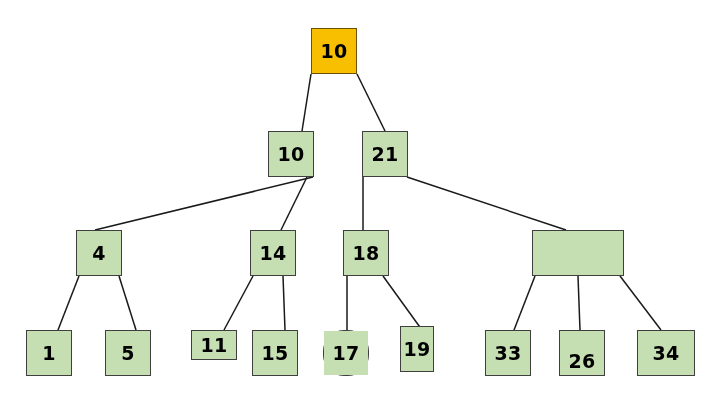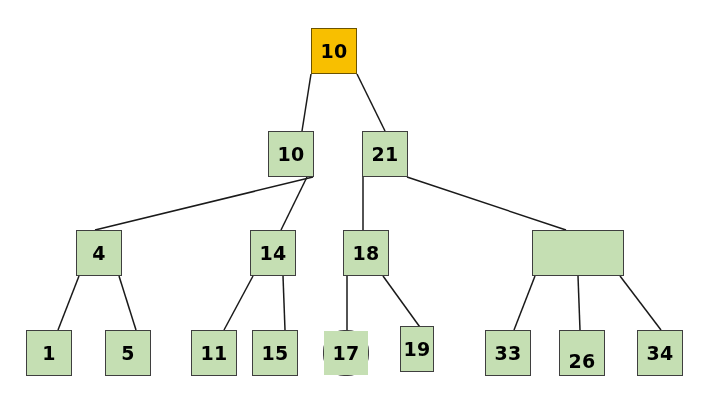--- a/index.html
+++ b/index.html
@@ -93,35 +93,35 @@
         <div class="node-cell" style="flex: 1 1 0px;">18</div>
       </div>
       <div class="tree-node" style="left: 532px; top: 230px; width: 92px; height: 46px;">
       </div>
       <div class="tree-node" style="left: 26px; top: 330px; width: 46px; height: 46px;">
         <div class="node-cell" style="flex: 1 1 0px;">1</div>
       </div>
       <div class="tree-node" style="left: 105px; top: 330px; width: 46px; height: 46px;">
         <div class="node-cell" style="flex: 1 1 0px;">5</div>
       </div>
-      <div class="tree-node" style="left: 191px; top: 330px; width: 46px; height: 46px;">
+      <div class="tree-node" style="left: 191px; top: 330px; width: 46px; height: 30px;">
         <div class="node-cell" style="flex: 1 1 0px;">11</div>
       </div>
       <div class="tree-node" style="left: 252px; top: 330px; width: 46px; height: 46px;">
         <div class="node-cell" style="flex: 1 1 0px;">15</div>
       </div>
       <div class="tree-node" style="left: 323px; top: 330px; width: 46px; height: 46px; border-radius: 21px;">
         <div class="node-cell" style="flex: 1 1 0px;">17</div>
       </div>
       <div class="tree-node" style="left: 400px; top: 326px; width: 34px; height: 46px;">
         <div class="node-cell" style="flex: 1 1 0px;">19</div>
       </div>
       <div class="tree-node" style="left: 485px; top: 330px; width: 46px; height: 46px;">
         <div class="node-cell" style="flex: 1 1 0px;">33</div>
       </div>
       <div class="tree-node" style="left: 559px; top: 330px; width: 46px; height: 46px;">
         <div class="node-cell" style="flex: 1 1 0px; margin-top: 16px;">26</div>
       </div>
-      <div class="tree-node" style="left: 637px; top: 330px; width: 46px; height: 46px;">
+      <div class="tree-node" style="left: 637px; top: 330px; width: 58px; height: 46px;">
         <div class="node-cell" style="flex: 1 1 0px;">34</div>
       </div>
     </div>
 </div>
 
 </body></html>

